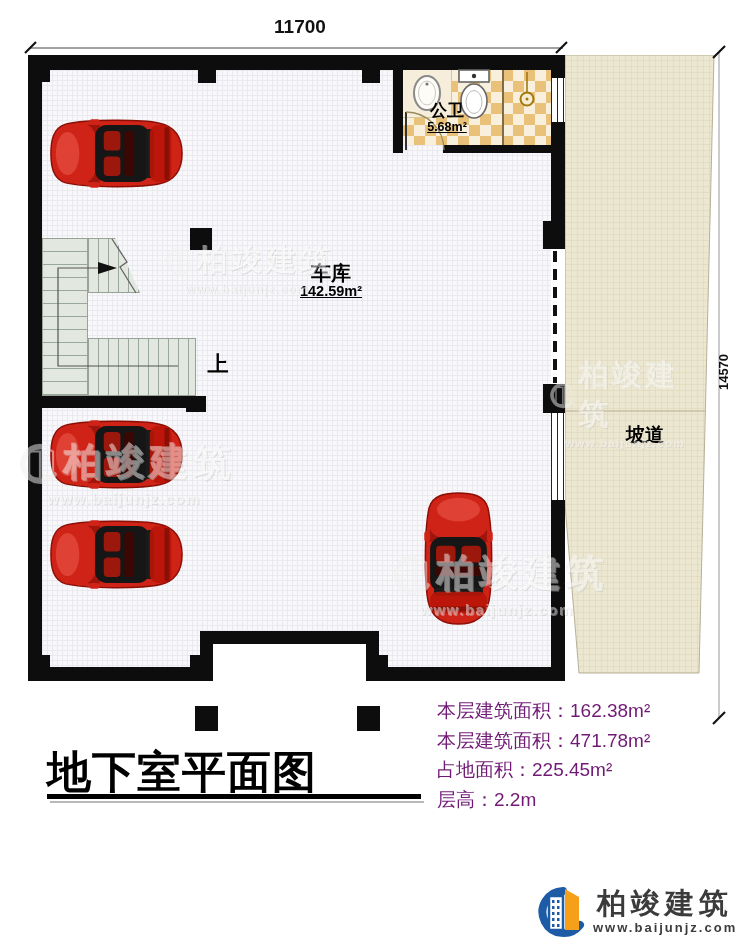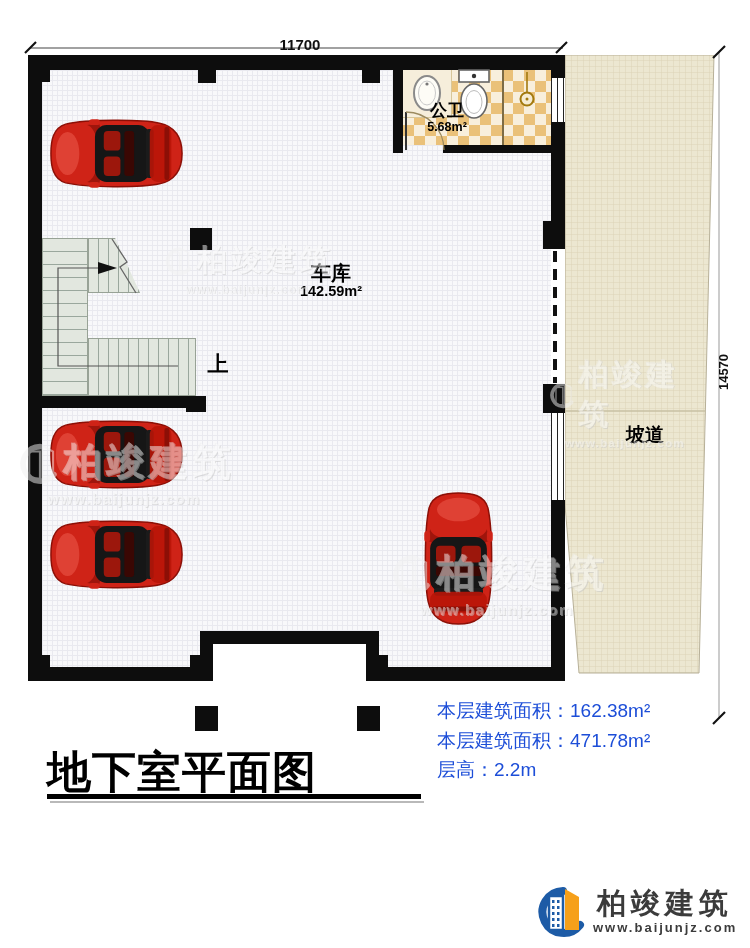--- a/index.html
+++ b/index.html
@@ -24,42 +24,42 @@
     background-image:repeating-linear-gradient(90deg,#222 0 1.3px,transparent 1.3px 5.9px);}
   .opening-white{position:absolute;background:#fff;z-index:6;}
   .recess{position:absolute;background:#fff;z-index:6;}
   
   .stair{position:absolute;background-color:#e2e7df;border:1px solid #98a296;z-index:3;box-sizing:border-box;}
   .st-h{background-image:repeating-linear-gradient(180deg,transparent 0 12px,#9aa79d 12px 13px);}
   .st-v{background-image:repeating-linear-gradient(90deg,transparent 0 9px,#9aa79d 9px 10px);}
   
   .room-label{position:absolute;text-align:center;color:#000;z-index:8;line-height:1.1;}
   .room-name{font-weight:bold;}
-  .room-area{font-weight:bold;}
+  .room-area{font-weight:bold;text-decoration:underline;}
   .dim{position:absolute;color:#111;font-weight:bold;z-index:8;text-align:center;}
   
   .car{position:absolute;z-index:4;}
   
   .wm{position:absolute;display:flex;flex-direction:column;align-items:center;opacity:.5;
       z-index:9;pointer-events:none;transform-origin:left top;}
   .wm-row{display:flex;align-items:center;gap:6px;}
   .wm-name{font-size:38px;font-weight:900;letter-spacing:5px;color:#fbfbfb;
       text-shadow:1px 1px 0 #c6c6c6,-1px -1px 0 #efefef;}
   .wm-url{font-size:15px;font-weight:700;letter-spacing:1.5px;color:#f4f4f4;
       text-shadow:1px 1px 0 #c9c9c9;margin-top:2px;}
   .wm-ico{color:#f1f1f1;}
   
   .sq{position:absolute;background:#0d0d0d;z-index:2;}
   .title-wrap{position:absolute;left:47px;top:750px;display:flex;align-items:baseline;z-index:2;}
   .t-main{font-size:44px;font-weight:900;color:#000;letter-spacing:1px;line-height:44px;}
   .t-scale{font-size:32px;font-weight:500;color:#111;margin-left:14px;letter-spacing:1px;}
   .rule{position:absolute;z-index:2;}
   .rule-dark{left:47px;top:794px;width:374px;height:5px;background:#000;}
   .rule-light{left:50px;top:801px;width:374px;height:2px;background:#b9b9b9;}
-  .stats{position:absolute;left:437px;top:696px;z-index:2;color:#1d4ed8;}
+  .stats{position:absolute;left:437px;top:696px;z-index:2;color:#701a75;}
   .stat-row{font-size:19px;font-weight:500;line-height:29.5px;white-space:nowrap;}
   .brand{position:absolute;left:528px;top:884px;display:flex;align-items:center;gap:7px;z-index:2;}
   .brand-text{display:flex;flex-direction:column;align-items:center;}
   .brand-name{font-size:29px;font-weight:900;color:#3b3b3b;letter-spacing:5px;line-height:30px;}
   .brand-url{font-size:13px;font-weight:800;color:#3b3b3b;letter-spacing:2px;margin-top:2px;}
   .overlay{position:absolute;left:0;top:0;z-index:7;pointer-events:none;}
 </style>
 </head>
 <body>
 
@@ -86,21 +86,21 @@
     <symbol id="wm-logo" viewBox="0 0 56 54">
       <path d="M 34 7 A 21 21 0 1 0 51 41" fill="none" stroke="currentColor" stroke-width="7" stroke-linecap="round"></path>
       <rect x="21" y="13" width="13" height="33" fill="none" stroke="currentColor" stroke-width="2.5"></rect>
       <polygon points="37,6 50,13 50,45 37,45" fill="none" stroke="currentColor" stroke-width="2.5"></polygon>
     </symbol>
   </defs>
 </svg>
 
 <div class="stage">
 
-  <div class="dim" style="left:200px;top:36px;width:200px;font-size:15px;">11700</div>
+  <div class="dim" style="left:200px;top:16px;width:200px;font-size:19px;">11700</div>
   <div class="dim" style="left:694px;top:364px;width:60px;height:16px;font-size:13px;transform:rotate(-90deg);">14570</div>
 
   <svg class="ramp-svg" width="158" height="620">
     <polygon points="5,0 154,0 139,618 19,618 5,450" fill="url(#rampGrid)" stroke="#b7b098" stroke-width="1"></polygon>
     <line x1="5" y1="356" x2="145" y2="356" stroke="#c9c1a3" stroke-width="1.5"></line>
   </svg>
   <div class="room-label" style="left:595px;top:425px;width:100px;">
     <div class="room-name" style="font-size:19px;">坡道</div>
   </div>
 
@@ -247,20 +247,21 @@
 
   <div class="title-wrap">
     <span class="t-main">地下室平面图</span>
   </div>
   <div class="rule rule-dark"></div>
   <div class="rule rule-light"></div>
 
   <div class="stats">
     <div class="stat-row"><span>本层建筑面积：</span><span>162.38m²</span></div>
     <div class="stat-row"><span>本层建筑面积：</span><span>471.78m²</span></div>
+    <div class="stat-row"><span>占地面积：</span><span>225.45m²</span></div>
     <div class="stat-row"><span>层高：</span><span>2.2m</span></div>
   </div>
 
   <div class="brand">
     <svg width="58" height="54" viewBox="0 0 56 54">
       <path d="M 34 7 A 21 21 0 1 0 51 41" fill="none" stroke="#1d5ba6" stroke-width="8" stroke-linecap="round"></path>
       <polygon points="36,5 50,13 50,46 36,46" fill="#f6a01a"></polygon>
       <rect x="20" y="12" width="14" height="34" fill="#fff" stroke="#1d5ba6" stroke-width="2.5"></rect>
       <g fill="#1d5ba6">
         <rect x="23" y="16" width="2.5" height="3"></rect>

